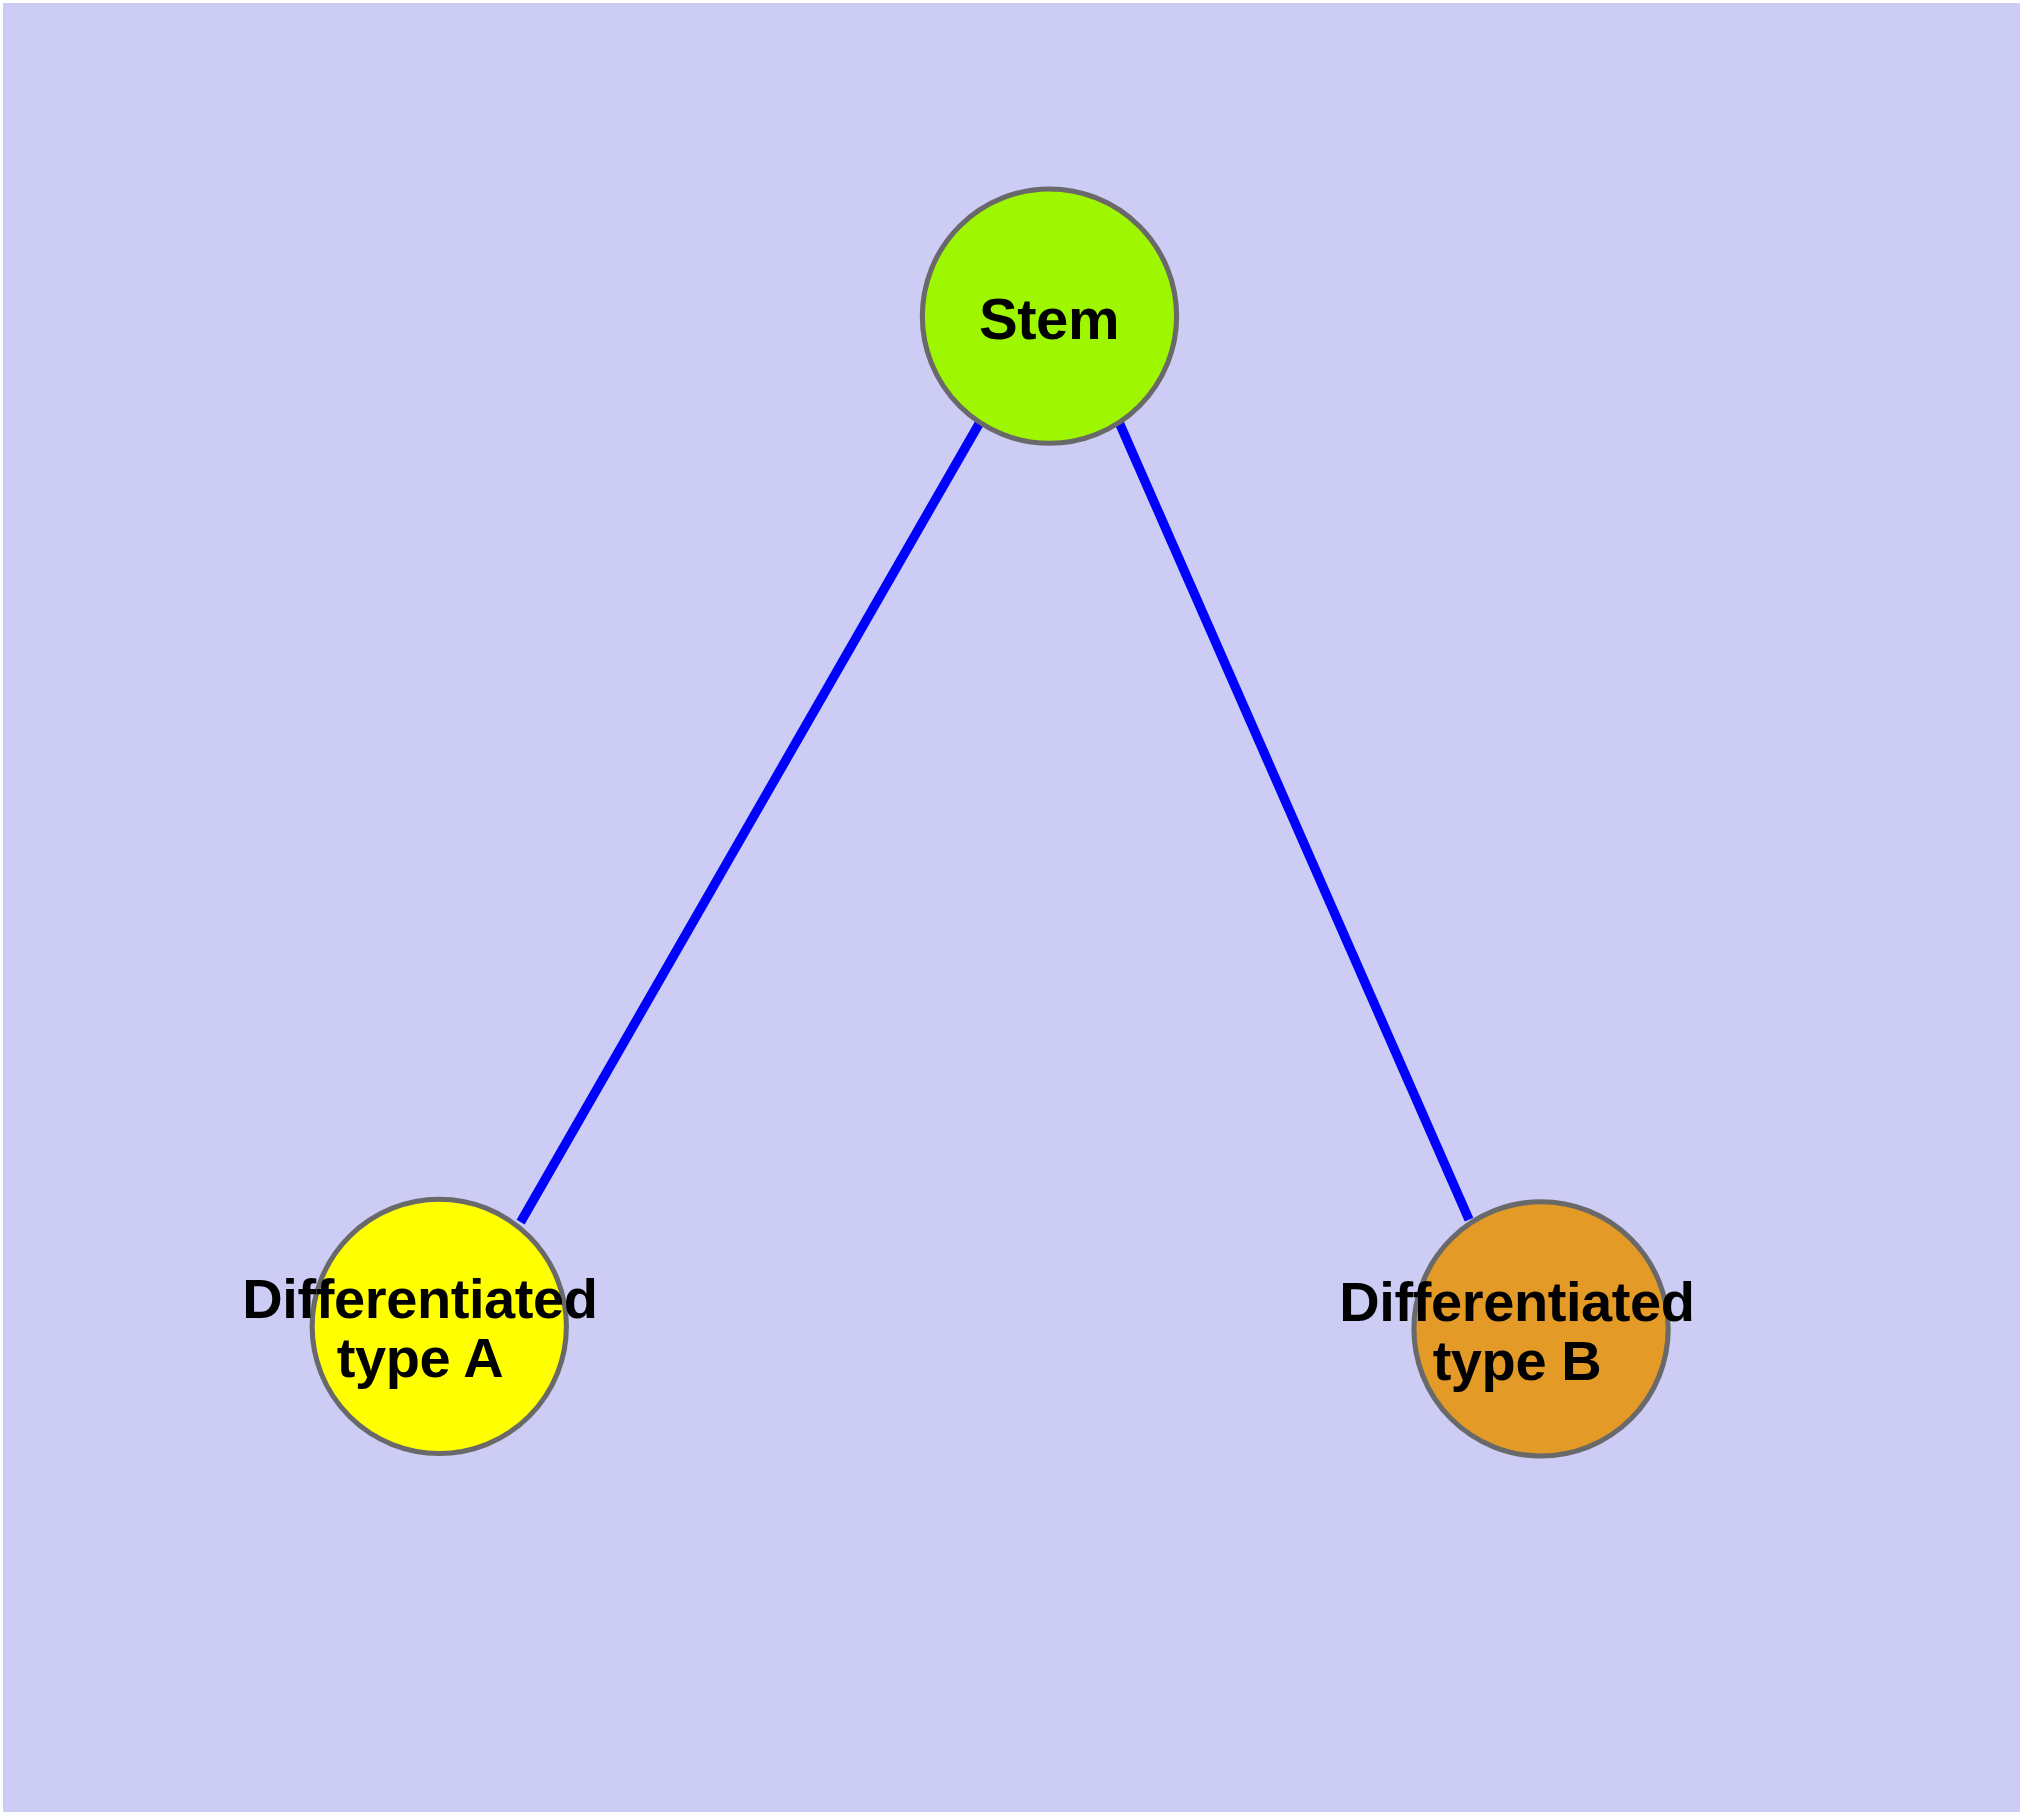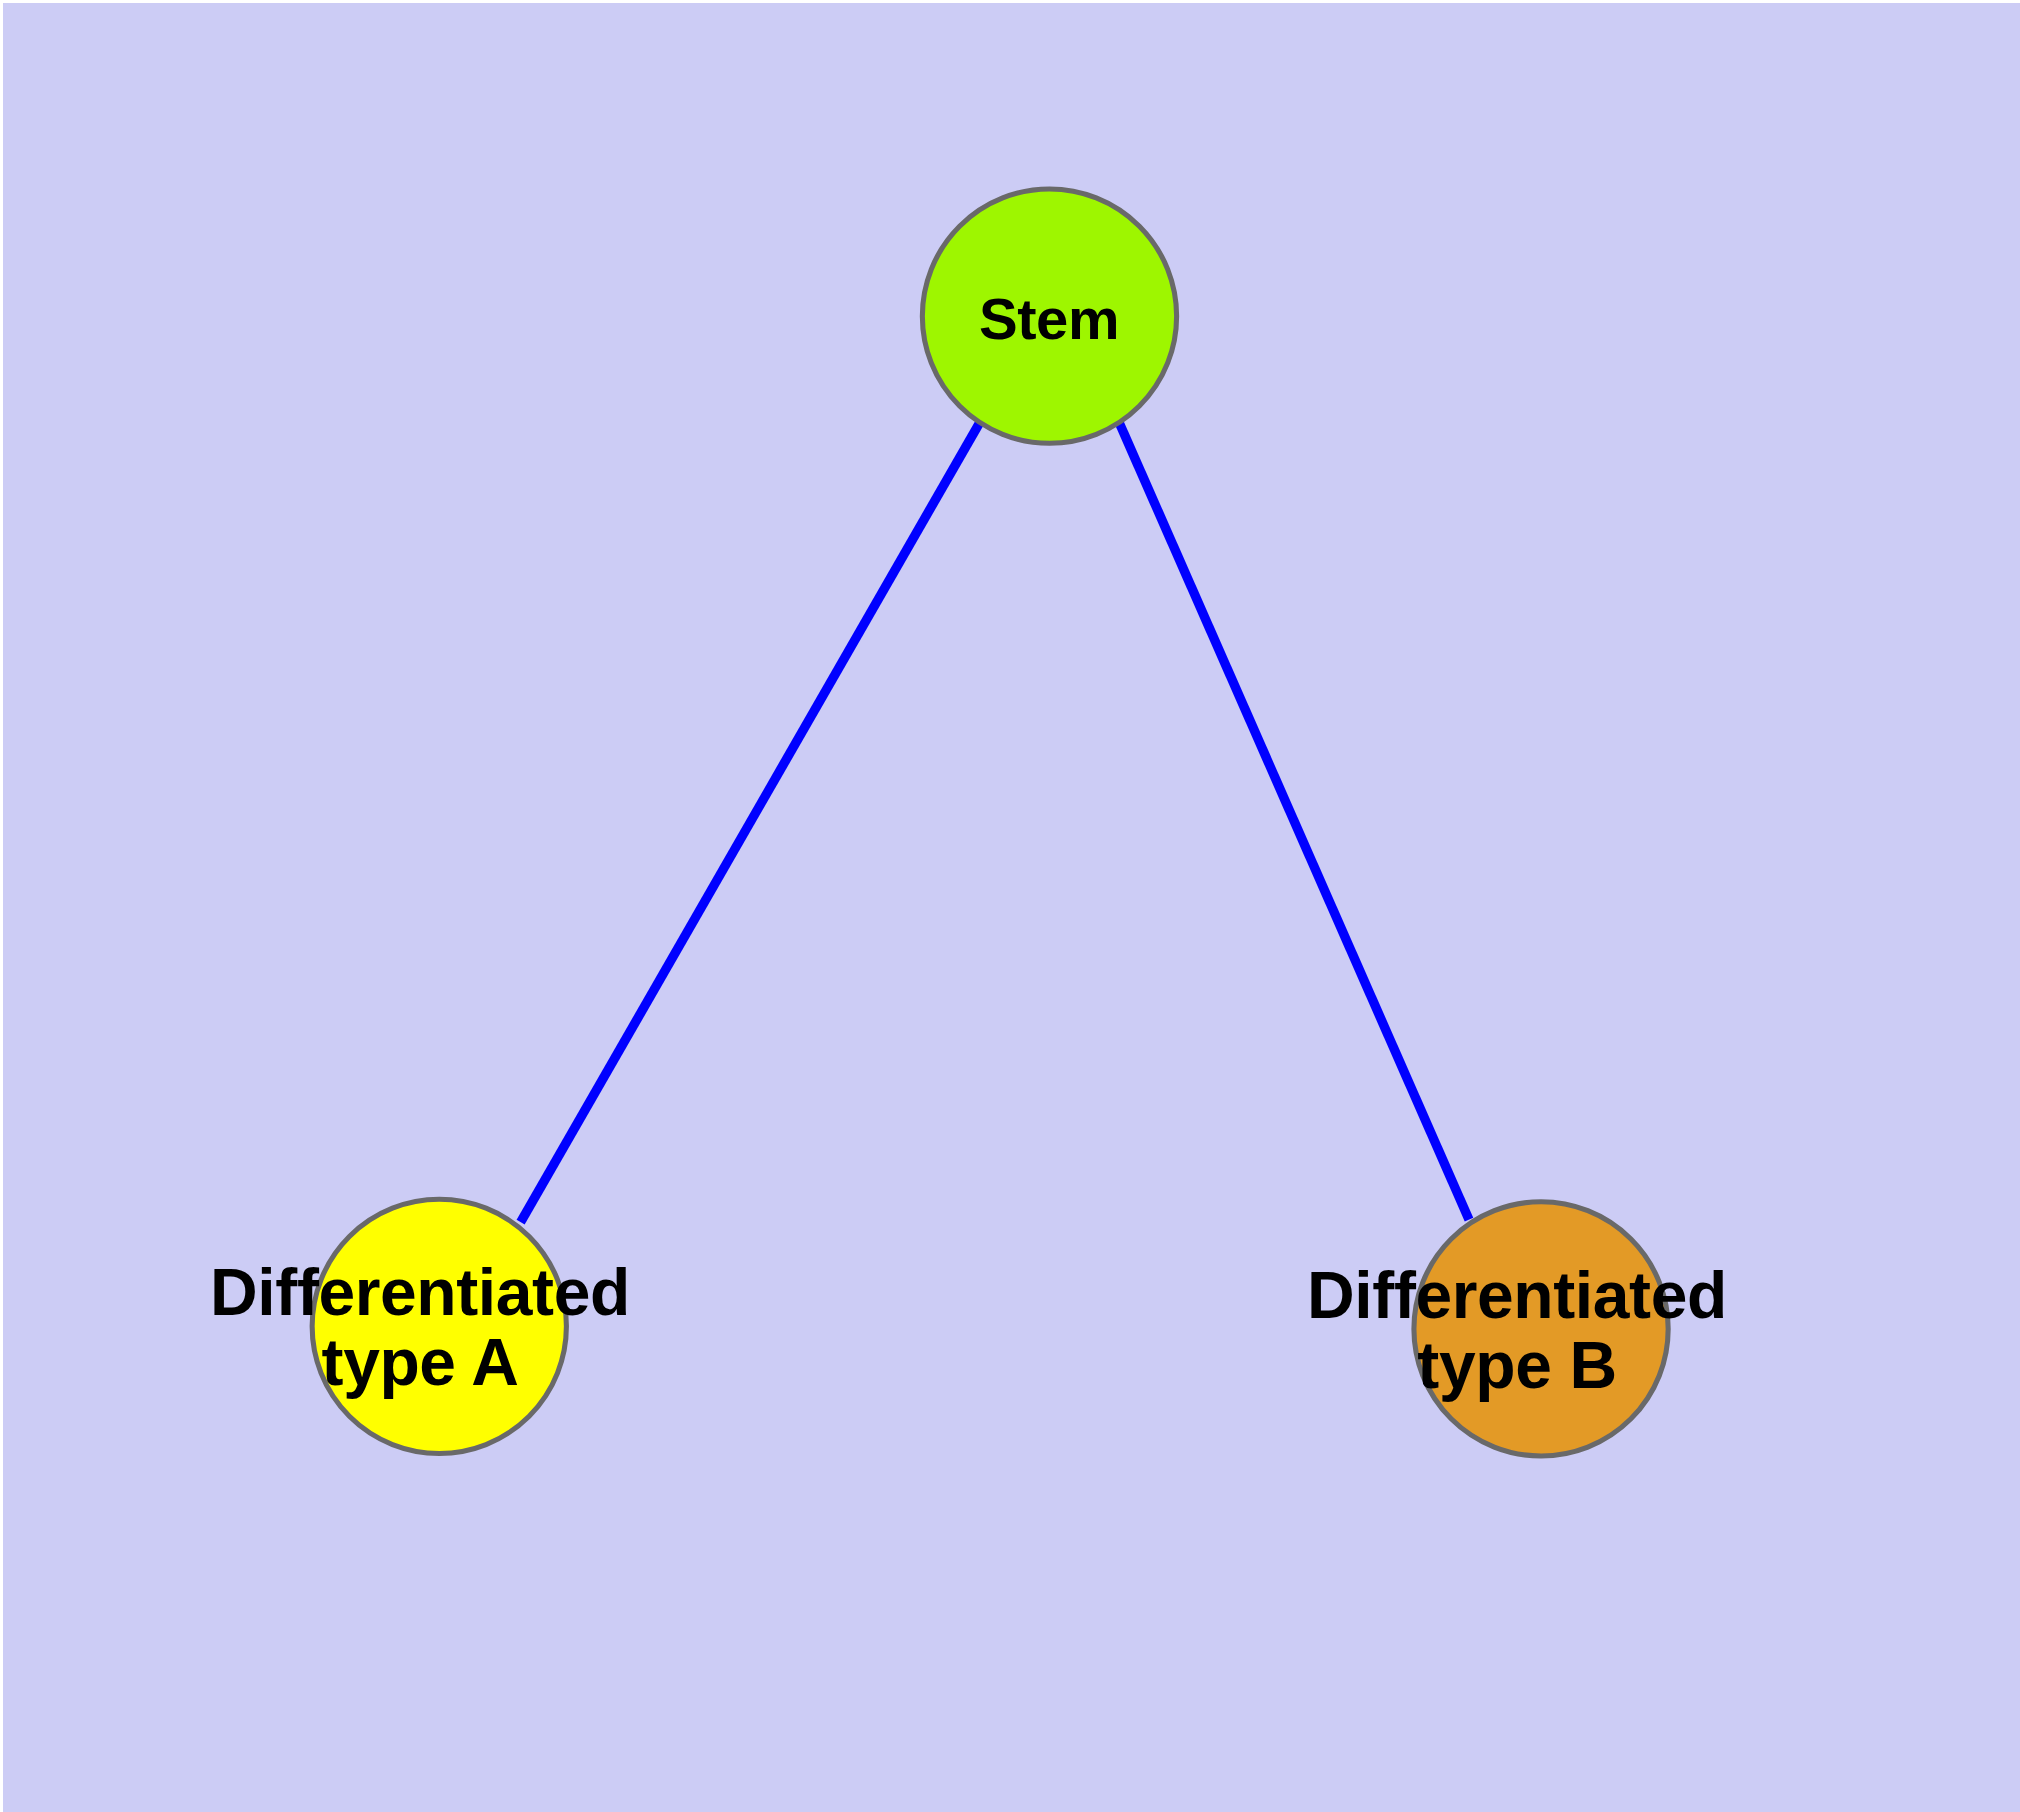--- a/index.html
+++ b/index.html
@@ -28,21 +28,21 @@
     position: absolute;
     left: 0;
     top: 0;
     width: 2021px;
     height: 1812px;
   }
   .node-label {
     position: absolute;
     color: #000000;
     font-weight: bold;
-    font-size: 66px;
+    font-size: 56px;
     line-height: 1.06;
     text-align: center;
     white-space: pre;
     letter-spacing: -0.4px;
     transform: translate(-50%, -50%);
     pointer-events: none;
   }
   .node-label.single {
     font-size: 58px;
   }

